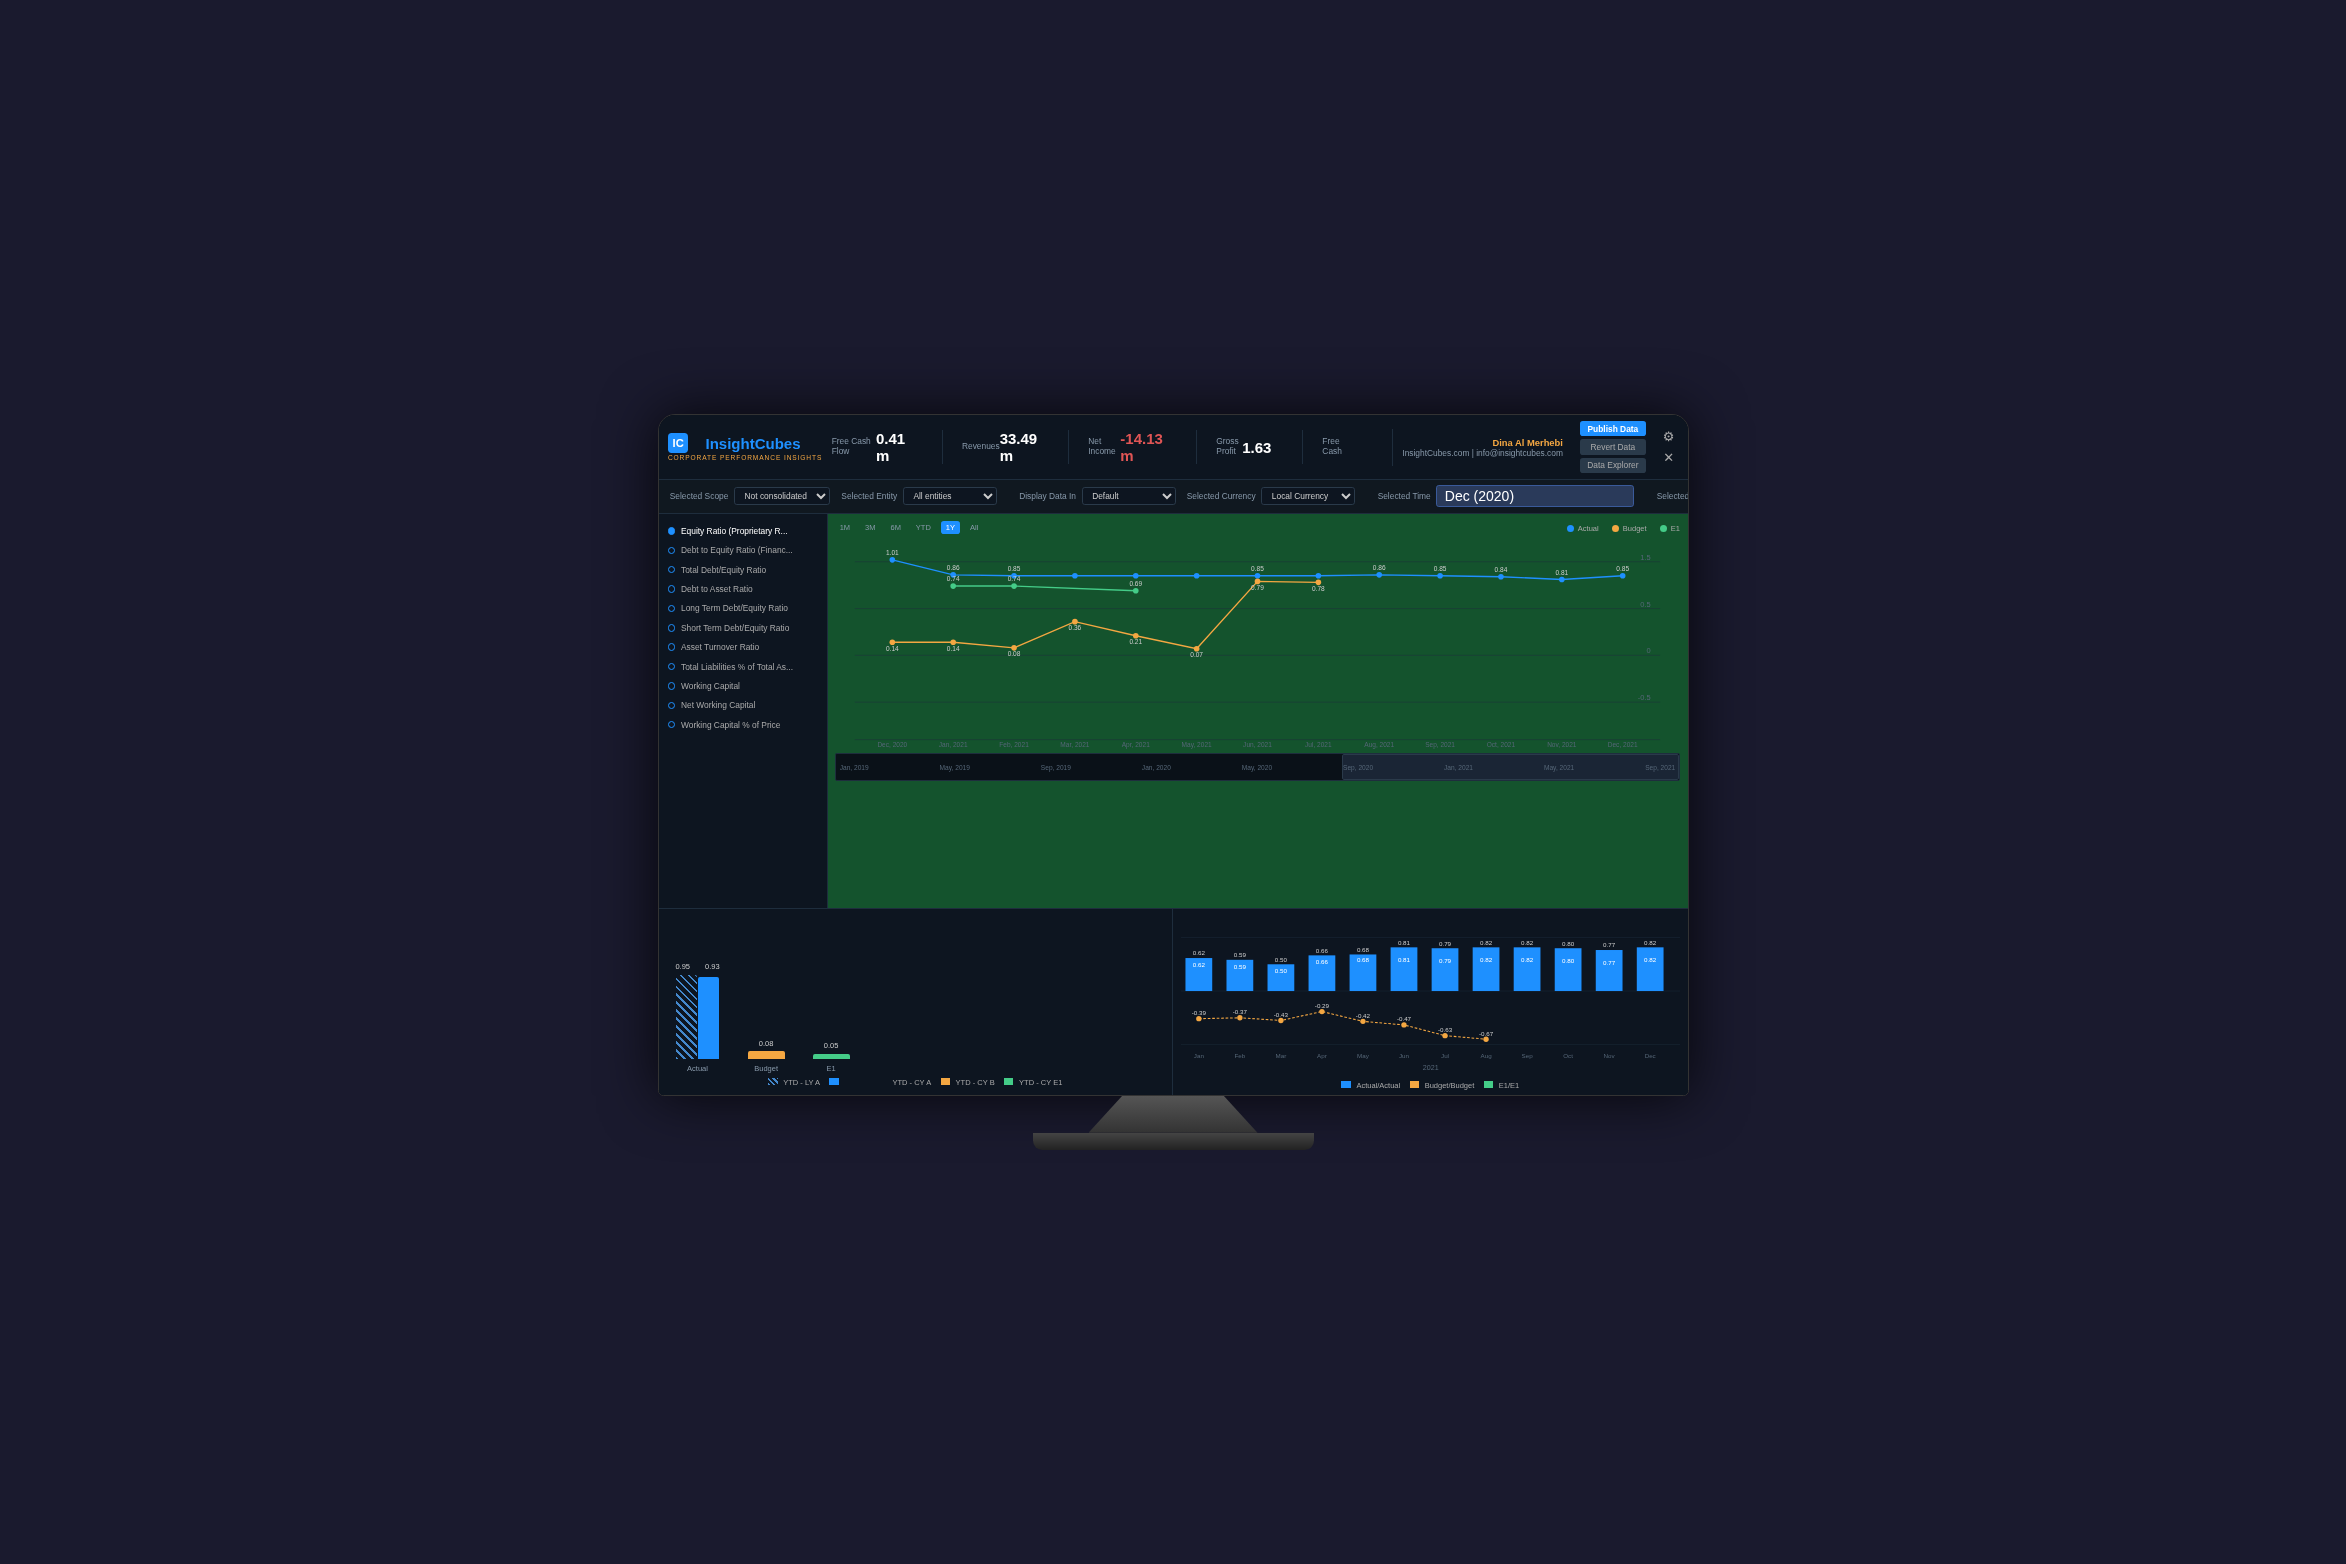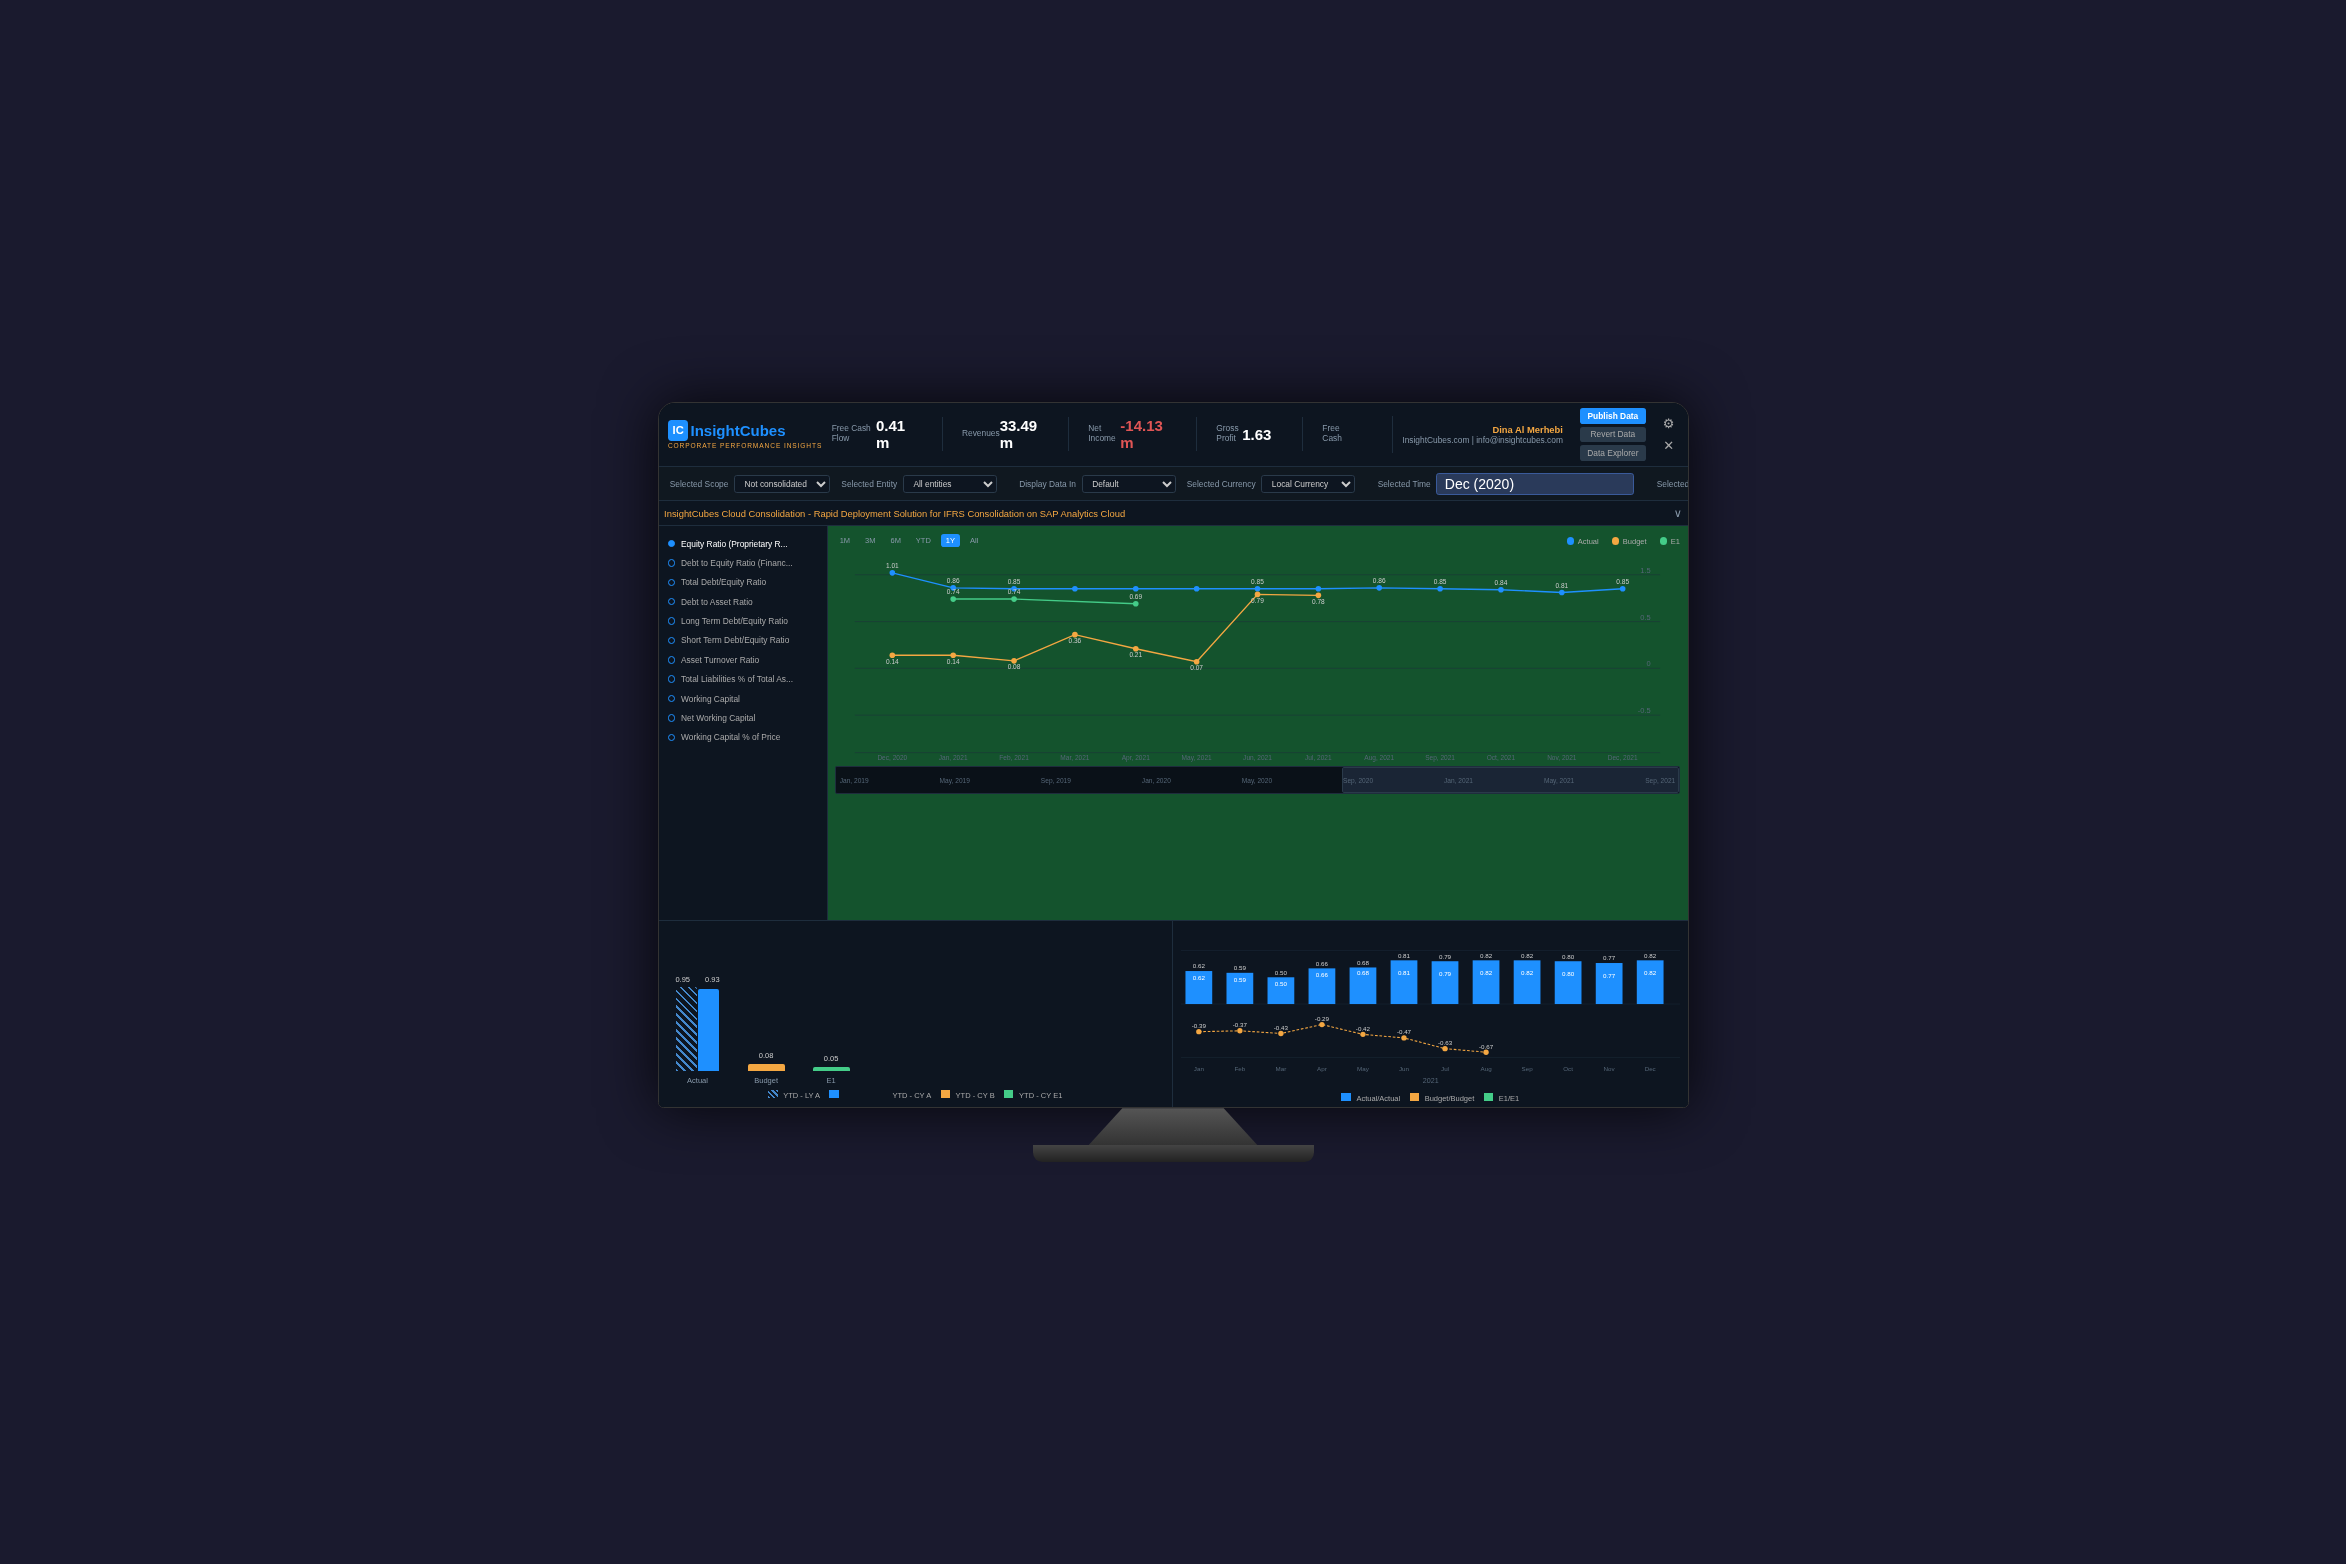--- a/index.html
+++ b/index.html
@@ -70,21 +70,21 @@
       width: 20.6px;
       height: 20.6px;
       background: #1e90ff;
       border-radius: 3.7px;
       display: inline-flex;
       align-items: center;
       justify-content: center;
       color: white;
       font-weight: bold;
       font-size: 11.2px;
-      margin-right: 2px;
+      margin-right: 17px;
       text-align: right;
     }
 
     .logo-text {
       display: flex;
       align-items: center;
     }
 
     .logo-name {
       font-size: 15px;
@@ -633,24 +633,20 @@
           <span class="filter-label">Selected Category</span>
           <div class="checkbox-group">
             <label class="checkbox-item"><input type="checkbox" style=""> E3</label>
 
           </div>
         </div>
 
       </div>
 
 
-      <div class="banner">
-        <span>InsightCubes Cloud Consolidation - Rapid Deployment Solution for IFRS Consolidation on SAP Analytics Cloud</span>
-        <span class="banner-toggle">∨</span>
-      </div>
 
       <div class="main-content">
 
         <div class="left-sidebar">
           <div class="sidebar-item active">
             <div class="radio-dot filled"></div>
             <span>Equity Ratio (Proprietary R...</span>
           </div>
           <div class="sidebar-item">
             <div class="radio-dot"></div>

